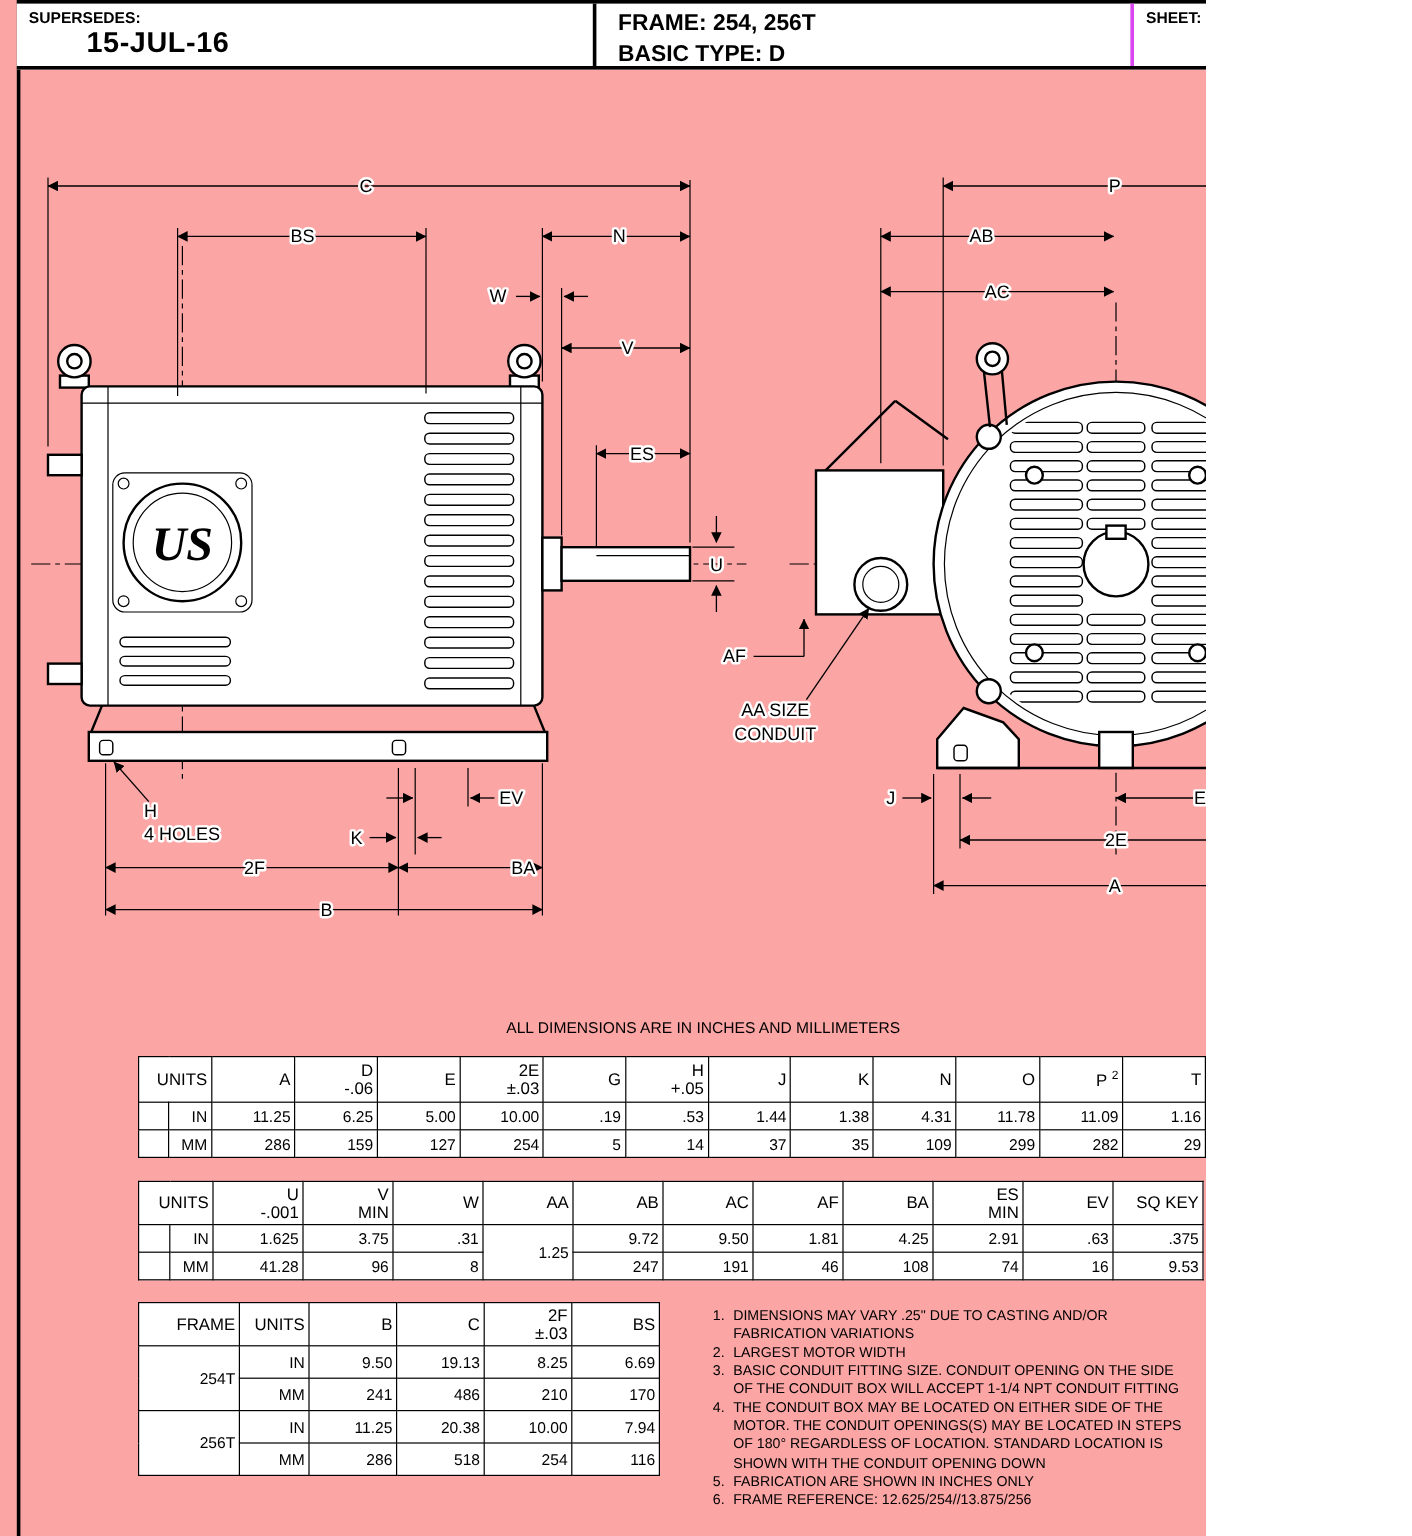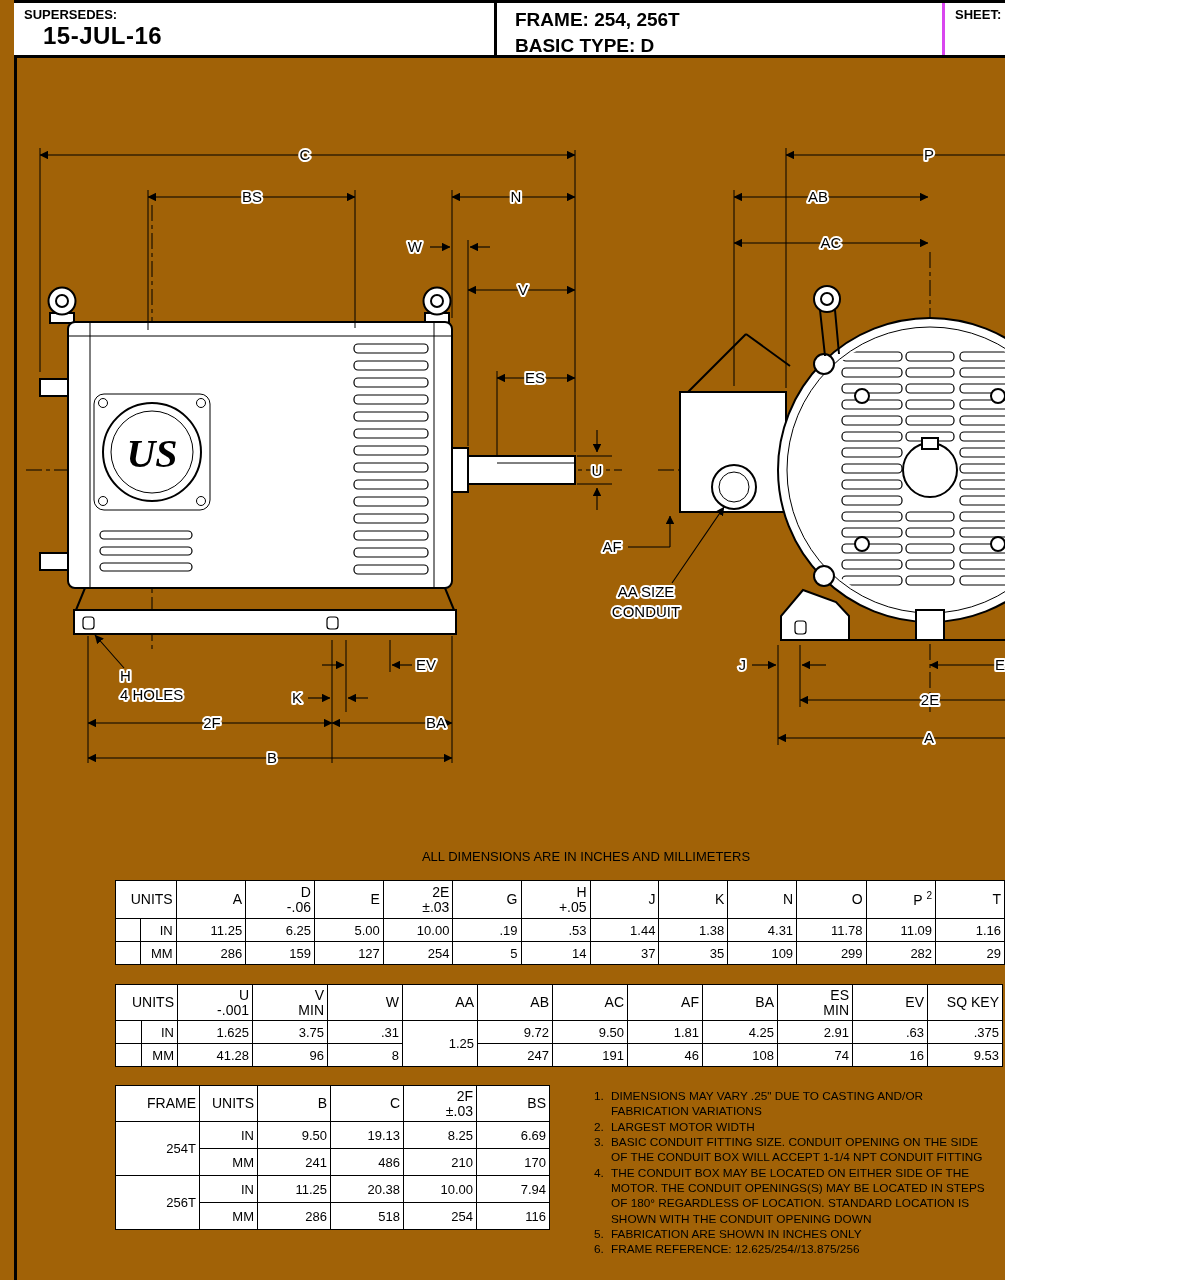--- a/index.html
+++ b/index.html
@@ -1,30 +1,30 @@
 <!DOCTYPE html>
 <html><head>
 <meta charset="utf-8">
 <style>
   *{margin:0;padding:0;box-sizing:border-box}
   body{background:#fff}
-  .sheet{position:relative;width:1005px;height:1280px;background:#a16207;color:#000;
+  .sheet{position:relative;width:1005px;height:1280px;background:#fca5a5;color:#000;
          font-family:"Liberation Sans",sans-serif;overflow:hidden}
   .frame-border{position:absolute;left:14px;top:0;width:1153px;height:1280px;
          border-left:3px solid #000;border-right:3px solid #000}
   
   .titlebar{position:absolute;left:14px;top:0;width:1153px;height:58px;
         border-top:3px solid #000;border-bottom:3px solid #000;display:flex;background:#fff}
   .tb-cell{padding:4px 10px 2px}
   .tb-c1{width:483px;border-right:3px solid #000}
   .tb-c2{width:448px;border-right:3px solid #d946ef;padding-left:18px}
   .tb-c3{flex:1}
   .tb-label{font-size:13px;font-weight:bold}
   .tb-value{font-size:24px;font-weight:bold;letter-spacing:.5px}
-  .tb-c1 .tb-value{margin-left:19px}
+  .tb-c1 .tb-value{margin-left:48px}
   .tb-c3 .tb-value{margin-left:52px}
   .tb-line{font-size:19px;font-weight:bold;line-height:1.35}
   
   .drawing{position:absolute;left:14px;top:58px;width:1153px;height:782px}
   .ln{fill:none;stroke:#000;stroke-width:2}
   .thin{fill:none;stroke:#000;stroke-width:1}
   .dim{fill:none;stroke:#000;stroke-width:1.1}
   .cl{fill:none;stroke:#000;stroke-width:1;stroke-dasharray:16 4 4 4}
   .white{fill:#fff;stroke:#000;stroke-width:2}
   .slot{fill:#fff;stroke:#000;stroke-width:1.2}

